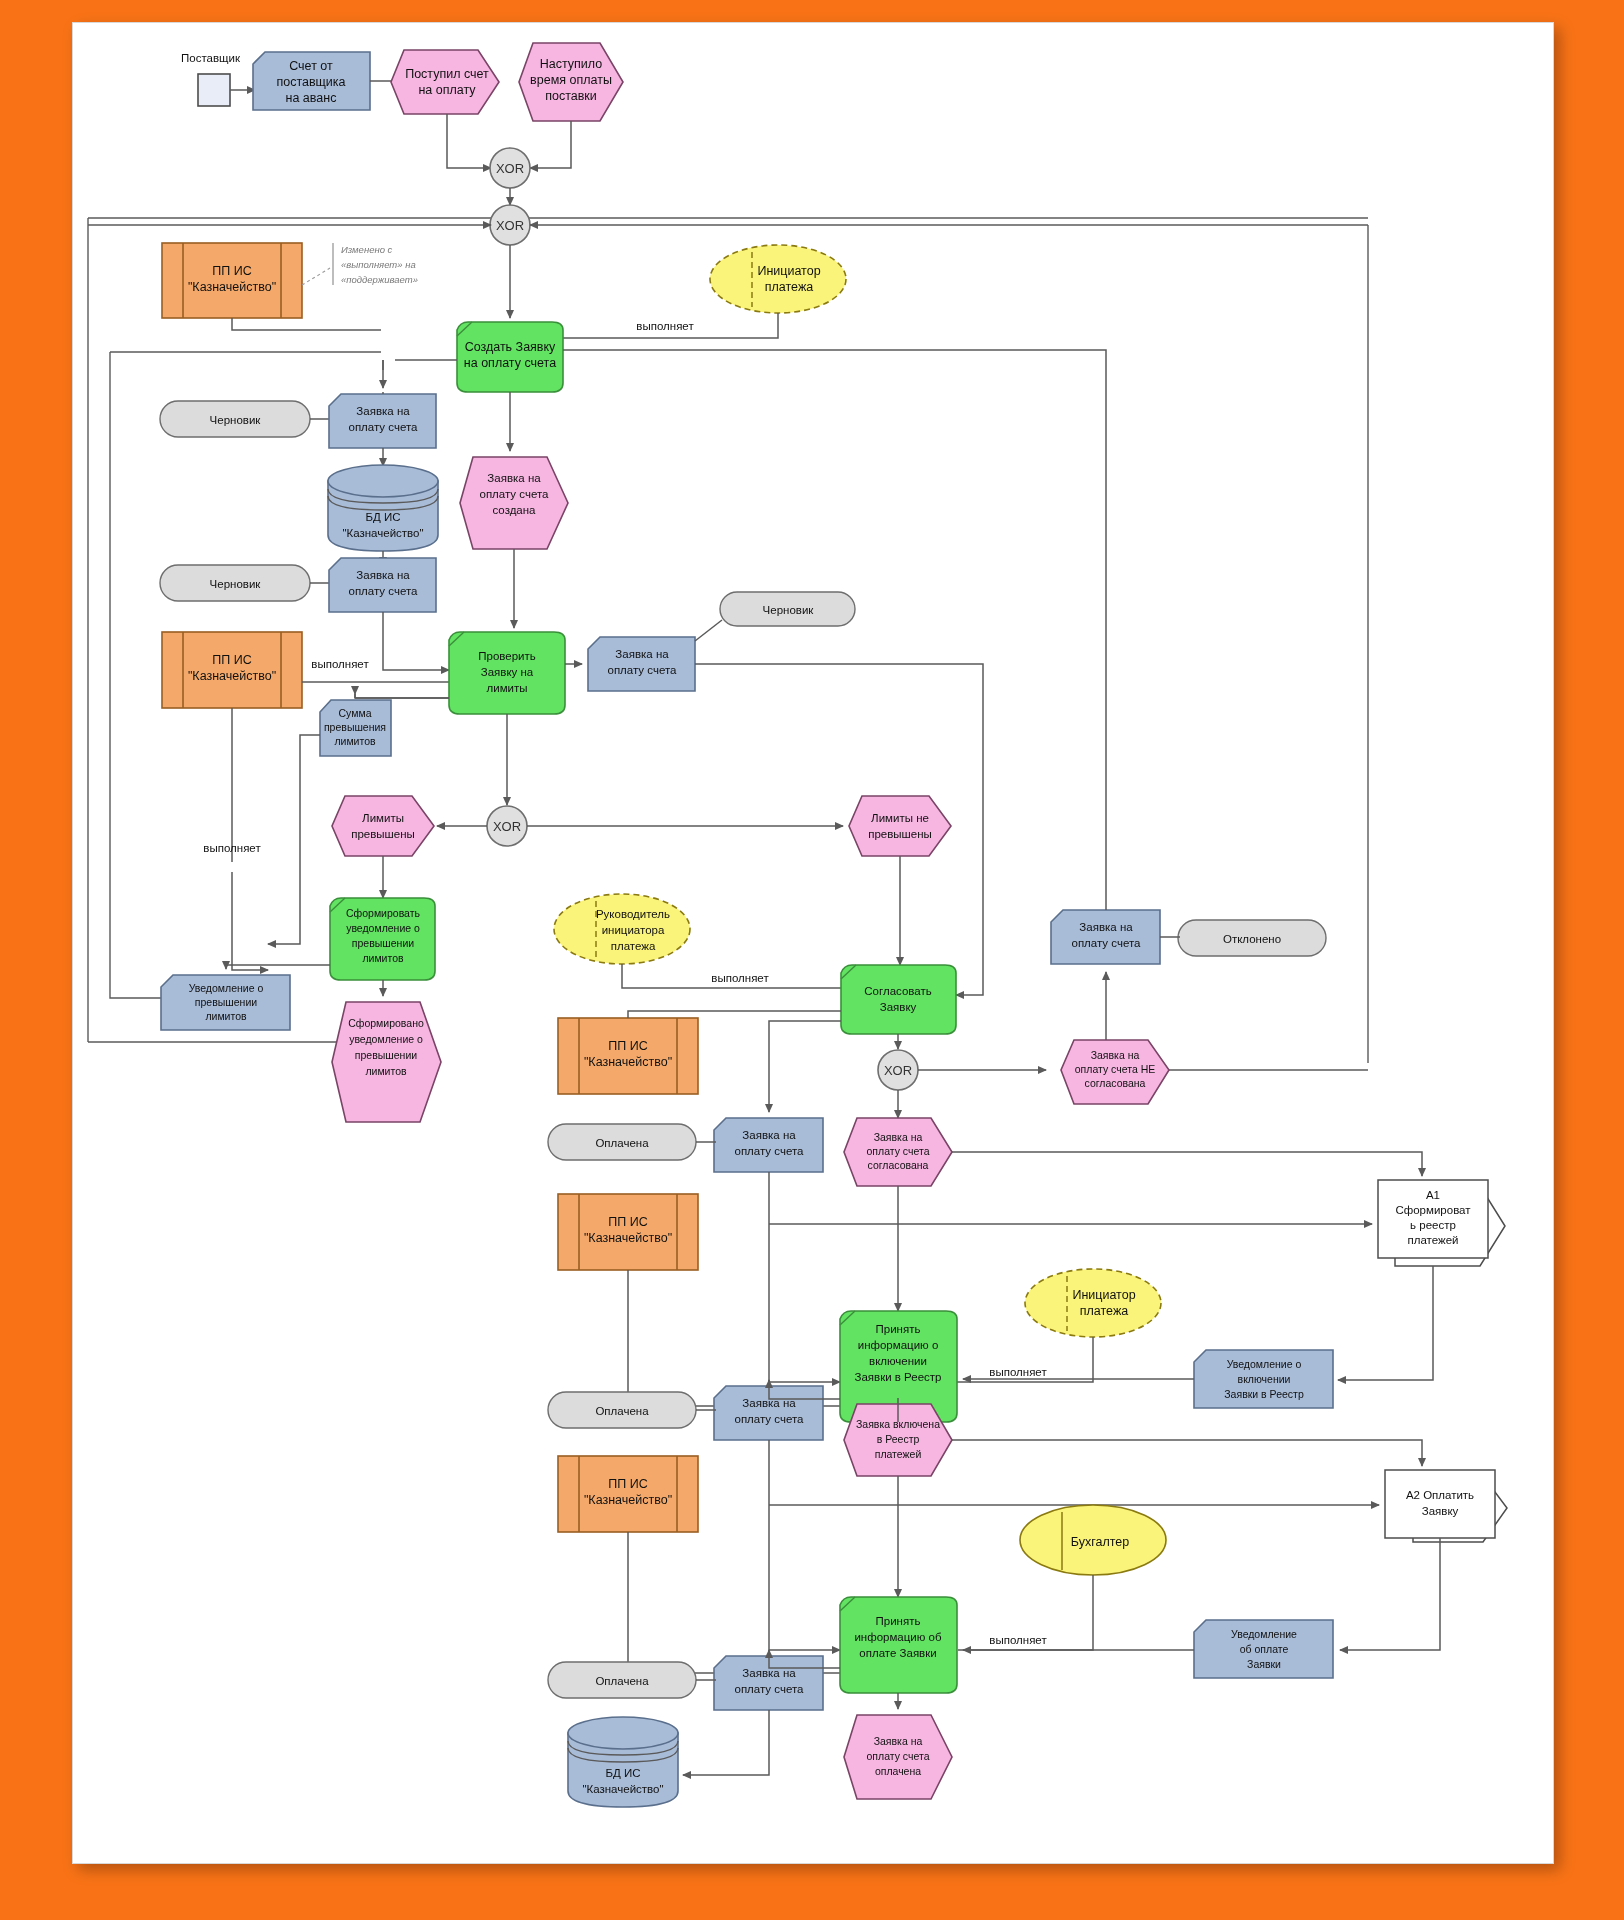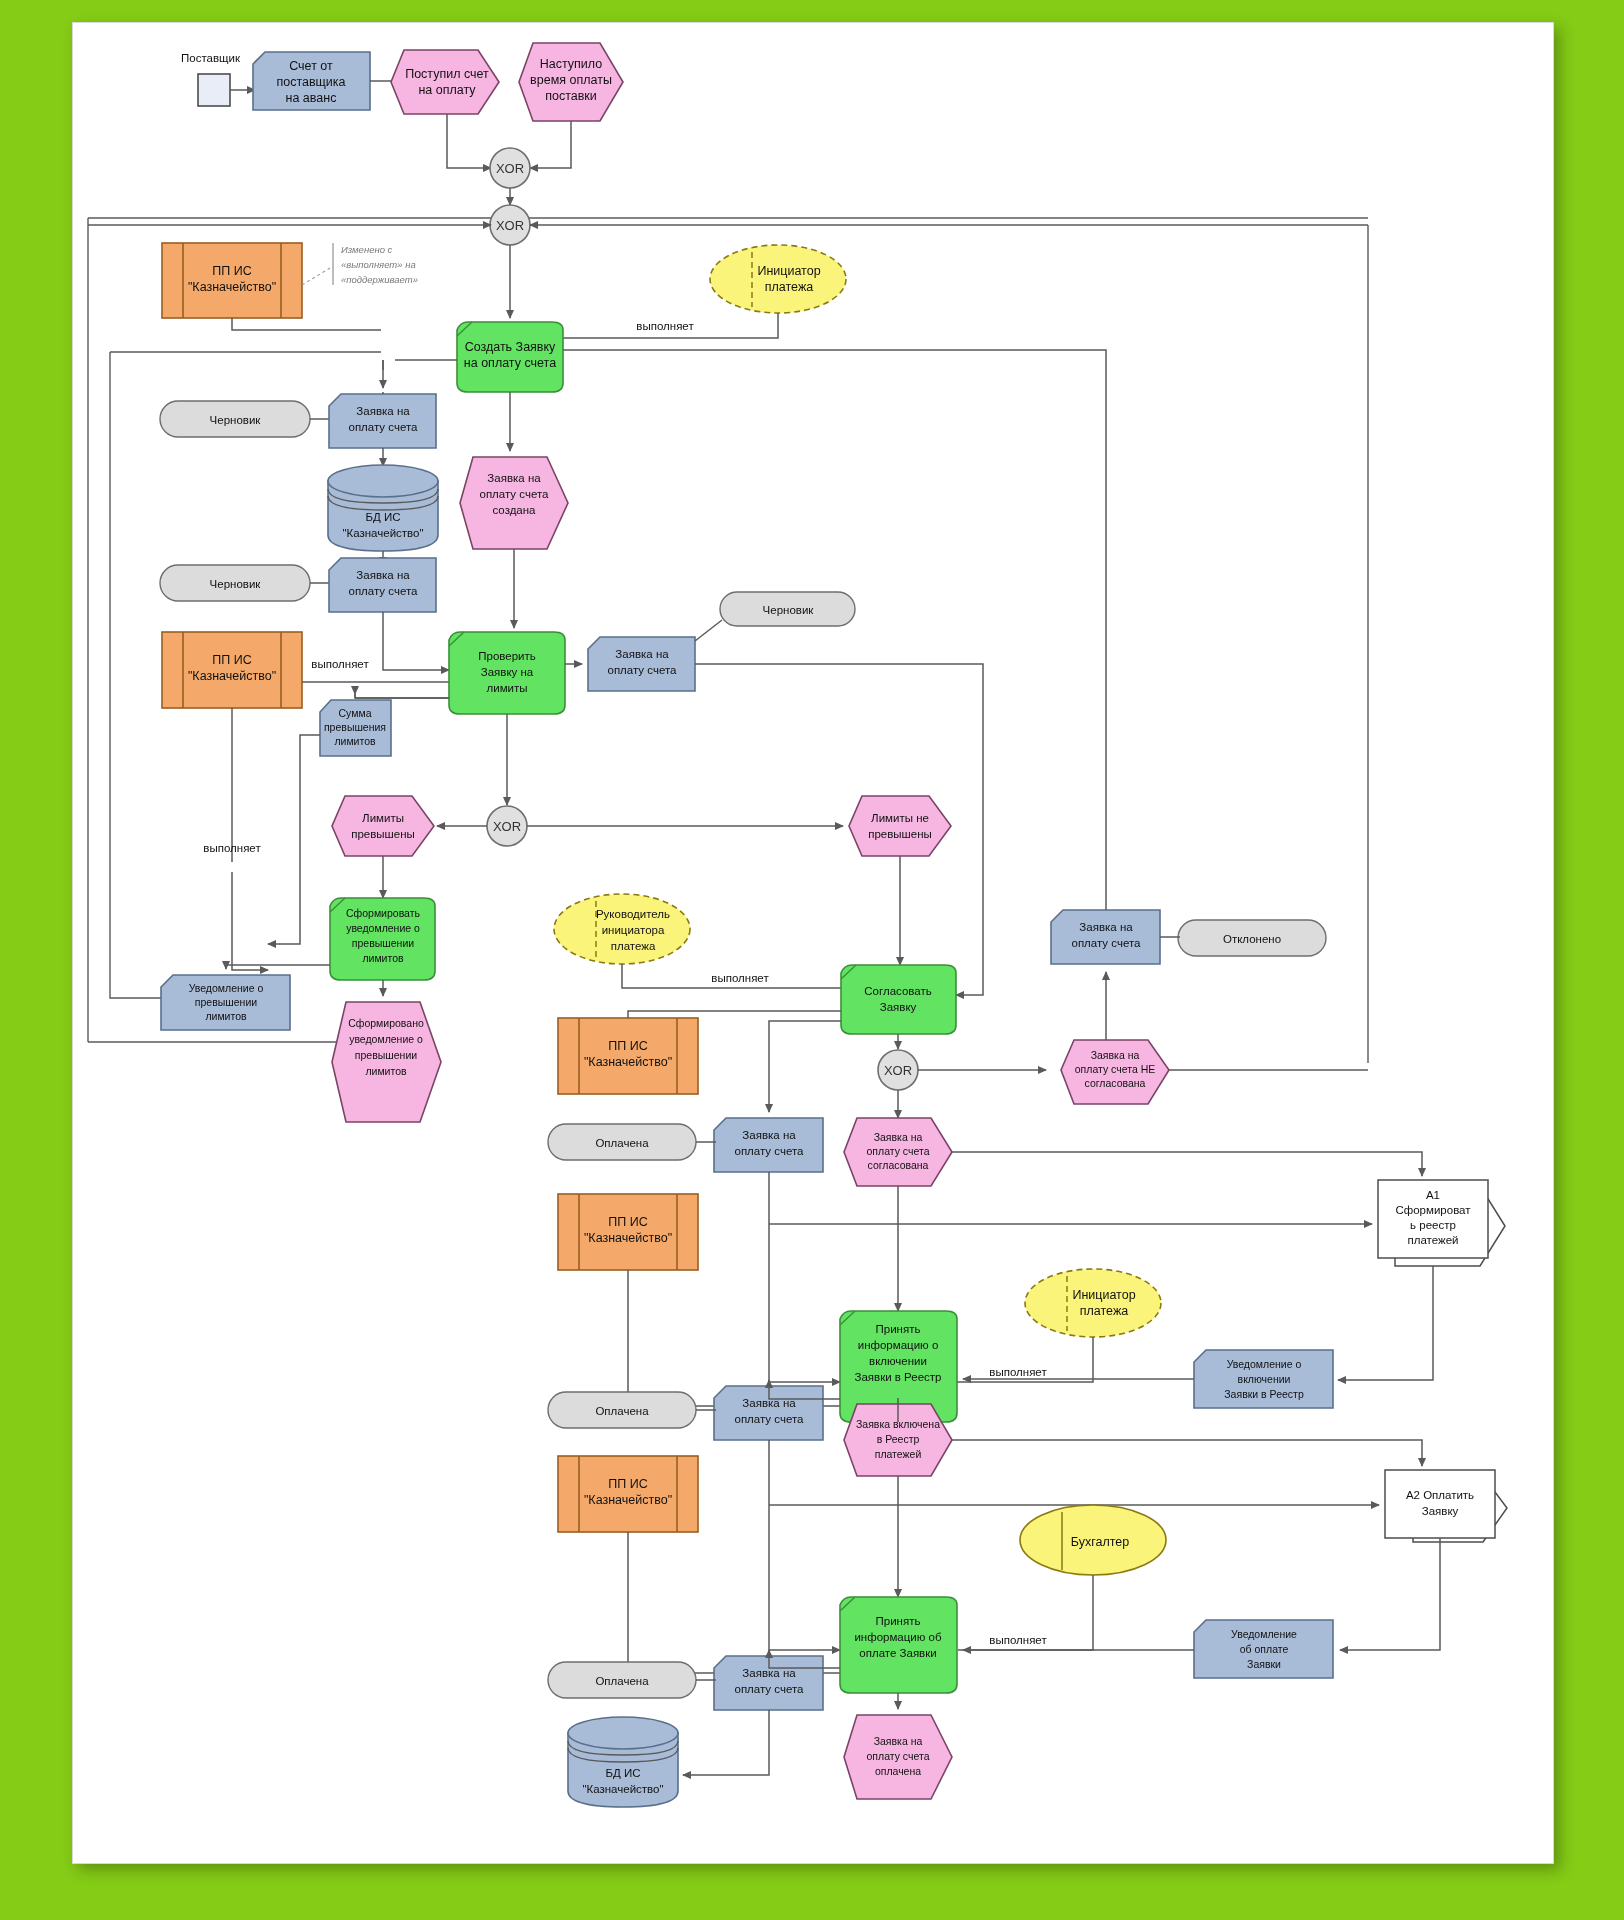--- a/index.html
+++ b/index.html
@@ -1,17 +1,17 @@
 <!DOCTYPE html>
 <html><head>
 <meta charset="utf-8">
 <style>
   html,body{margin:0;padding:0;background:#ffffff;}
   body{width:1624px;height:1920px;font-family:"Liberation Sans",sans-serif;}
-  #page{position:relative;width:1624px;height:1920px;background:#84cc16;overflow:hidden;}
+  #page{position:relative;width:1624px;height:1920px;background:#f97316;overflow:hidden;}
   #sheet{position:absolute;left:72px;top:22px;width:1480px;height:1840px;background:#ffffff;
          box-shadow:6px 6px 14px rgba(0,0,0,0.28);border:1px solid #d8d8d8;}
   svg#diagram{position:absolute;left:0;top:0;width:1624px;height:1920px;}
   .shp{stroke:#4d4d4d;stroke-width:1.6;}
   .evt{fill:#f7b6e2;stroke:#7a4466;stroke-width:1.6;}
   .fn{fill:#62e362;stroke:#3a8f3a;stroke-width:1.6;}
   .obj{fill:#a8bcd8;stroke:#5a6f8c;stroke-width:1.6;}
   .sys{fill:#f4a96a;stroke:#9a5e22;stroke-width:1.6;}
   .st{fill:#dcdcdc;stroke:#6e6e6e;stroke-width:1.4;}
   .gate{fill:#e0e0e0;stroke:#6e6e6e;stroke-width:1.6;}

